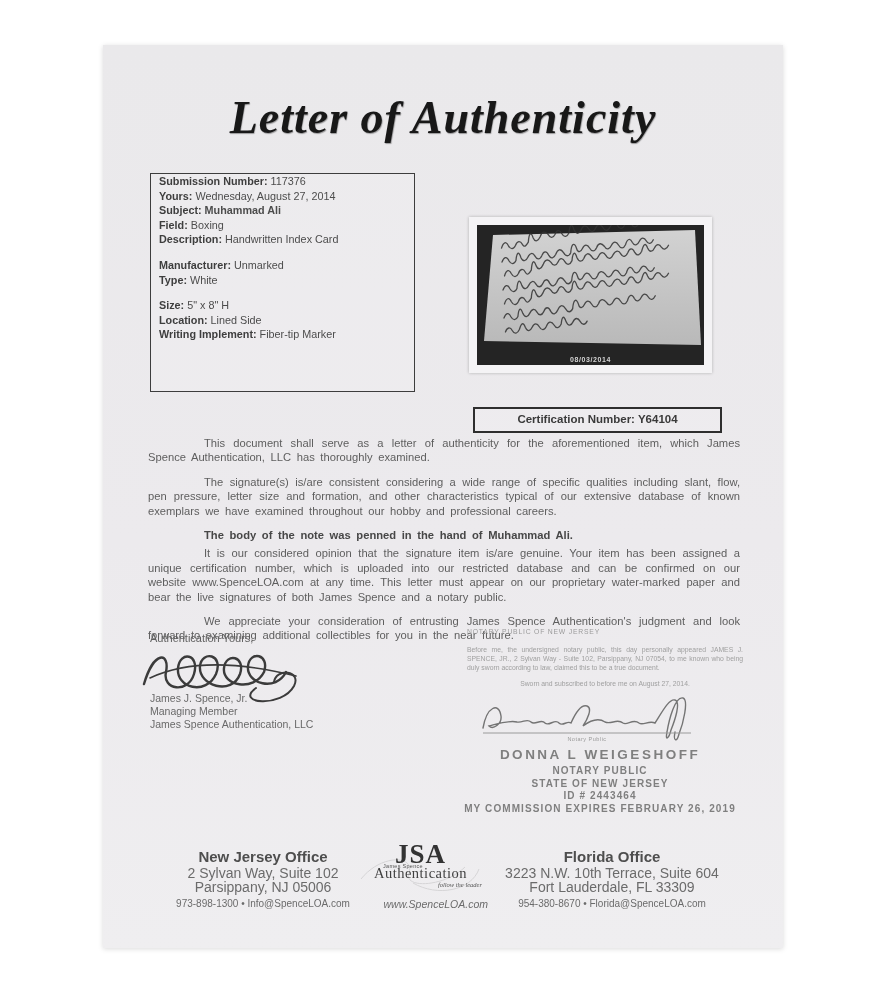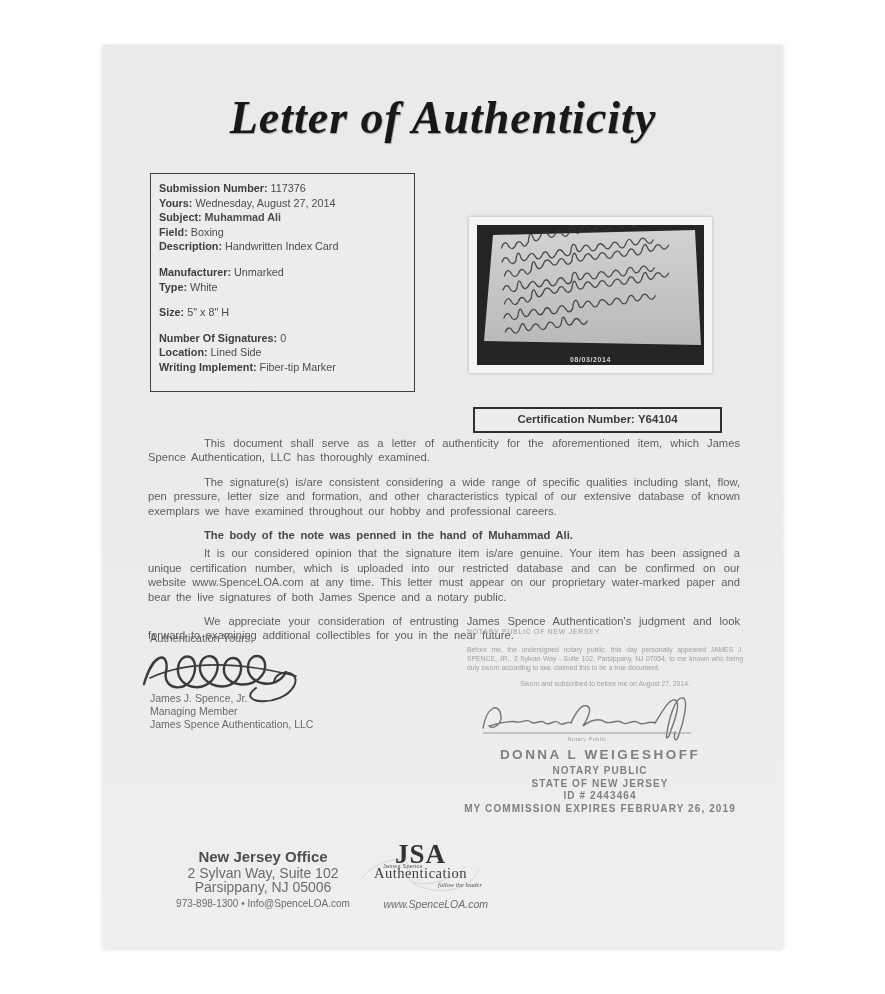--- a/index.html
+++ b/index.html
@@ -7,21 +7,21 @@
          font-family:"Liberation Sans", sans-serif;}
   .paper{position:absolute;left:103px;top:45px;width:680px;height:903px;
          background:linear-gradient(180deg,#eae9eb 0%,#eceaed 55%,#efeef0 100%);
          box-shadow:0 1px 5px rgba(0,0,0,.15);}
   .title{position:absolute;top:46px;left:0;width:100%;text-align:center;
          font-family:"Liberation Serif", serif;font-style:italic;font-weight:700;
          font-size:46px;color:#181818;letter-spacing:1px;
          text-shadow:0.6px 0.8px 1px rgba(0,0,0,.35);}
   
   .subbox{position:absolute;left:47px;top:128px;width:265px;height:219px;
-          border:1.5px solid #3d3d3d;padding:7px 8px;box-sizing:border-box;
+          border:1.5px solid #3d3d3d;padding:0 8px;box-sizing:border-box;
           background:rgba(255,255,255,.10);}
   .subrow{font-size:10.8px;line-height:14.6px;color:#4c4c4c;white-space:nowrap;}
   .subrow b{color:#3e3e3e;}
   .subrow .v{margin-left:3px;}
   .subrow .v.bold{font-weight:bold;}
   .gap{margin-top:11px;}
   
   .photo{position:absolute;left:366px;top:172px;width:243px;height:156px;
          background:#f4f3f5;box-shadow:0 0 3px rgba(0,0,0,.25);padding:8px;box-sizing:border-box;}
   .frame{position:relative;width:100%;height:100%;background:#242424;overflow:hidden;}
@@ -79,21 +79,20 @@
 
     <div class="subbox">
       <div class="subrow"><b>Submission Number:</b><span class="v">117376</span></div>
       <div class="subrow"><b>Yours:</b><span class="v">Wednesday, August 27, 2014</span></div>
       <div class="subrow"><b>Subject:</b><span class="v bold">Muhammad Ali</span></div>
       <div class="subrow"><b>Field:</b><span class="v">Boxing</span></div>
       <div class="subrow"><b>Description:</b><span class="v">Handwritten Index Card</span></div>
       <div class="subrow gap"><b>Manufacturer:</b><span class="v">Unmarked</span></div>
       <div class="subrow"><b>Type:</b><span class="v">White</span></div>
       <div class="subrow gap"><b>Size:</b><span class="v">5" x 8" H</span></div>
-      <div class="subrow gap"><b>Number Of Signatures:</b><span class="v">0</span></div>
       <div class="subrow"><b>Location:</b><span class="v">Lined Side</span></div>
       <div class="subrow"><b>Writing Implement:</b><span class="v">Fiber-tip Marker</span></div>
     </div>
 
     <div class="photo">
       <div class="frame">
         <svg width="227" height="140" viewBox="0 0 227 140">
           <defs>
             <linearGradient id="cardGrad" x1="0" y1="0" x2="0" y2="1">
               <stop offset="0" stop-color="#d2d2d2"></stop>
@@ -181,15 +180,21 @@
           <path d="M60,34 C84,48 118,42 126,20"></path>
         </g>
       </svg>
       <div class="jsa">JSA</div>
       <div class="jsasmall">James Spence</div>
       <div class="auth">Authentication</div>
       <div class="tagline">follow the leader</div>
       <div class="website">www.SpenceLOA.com</div>
     </div>
 
+    <div class="fcol f-fl">
+      <div class="ftitle">Florida Office</div>
+      <div class="fline">3223 N.W. 10th Terrace, Suite 604</div>
+      <div class="fline">Fort Lauderdale, FL 33309</div>
+      <div class="fcontact">954-380-8670 • Florida@SpenceLOA.com</div>
+    </div>
 
   </div>
 </div>
 
 </body></html>

